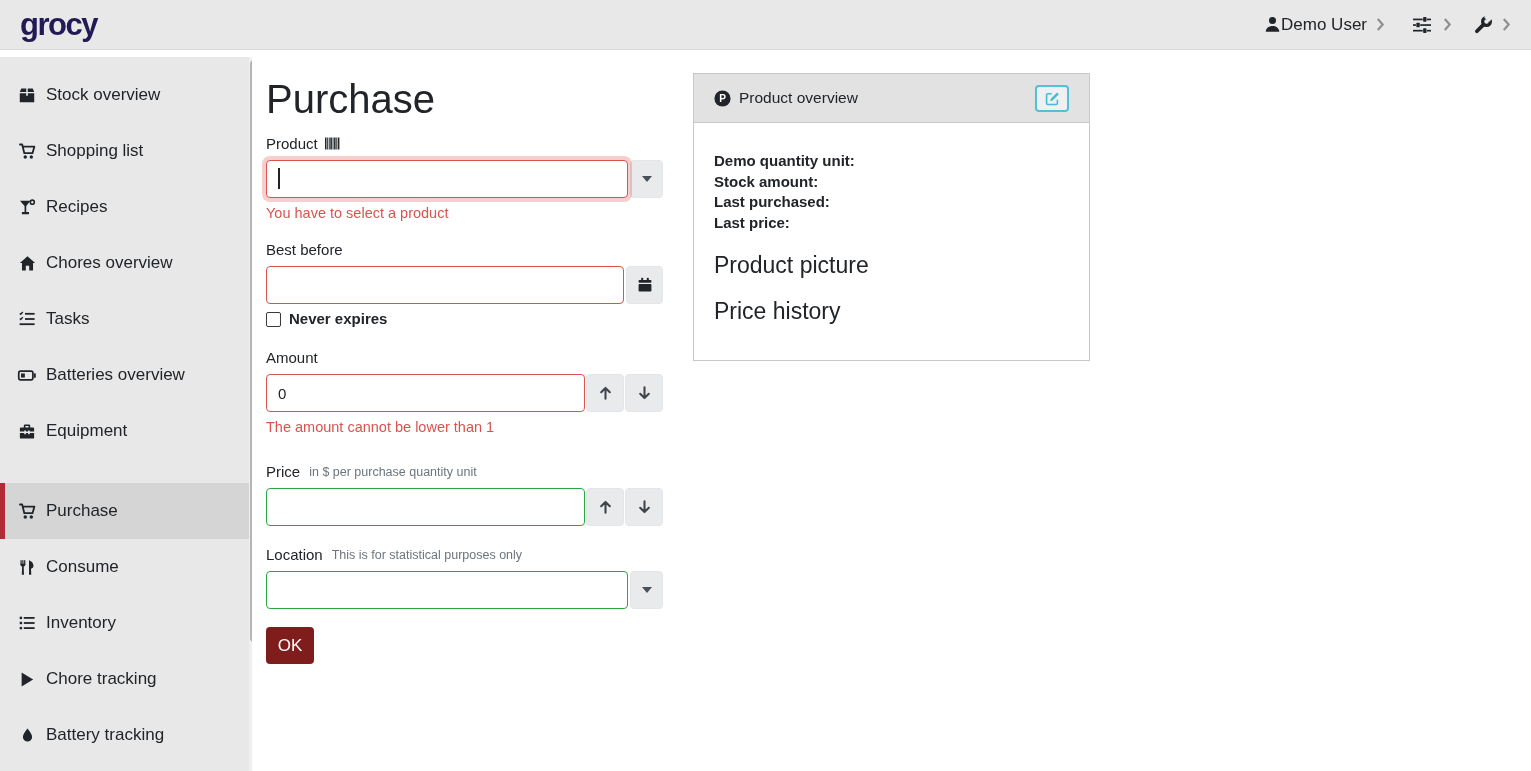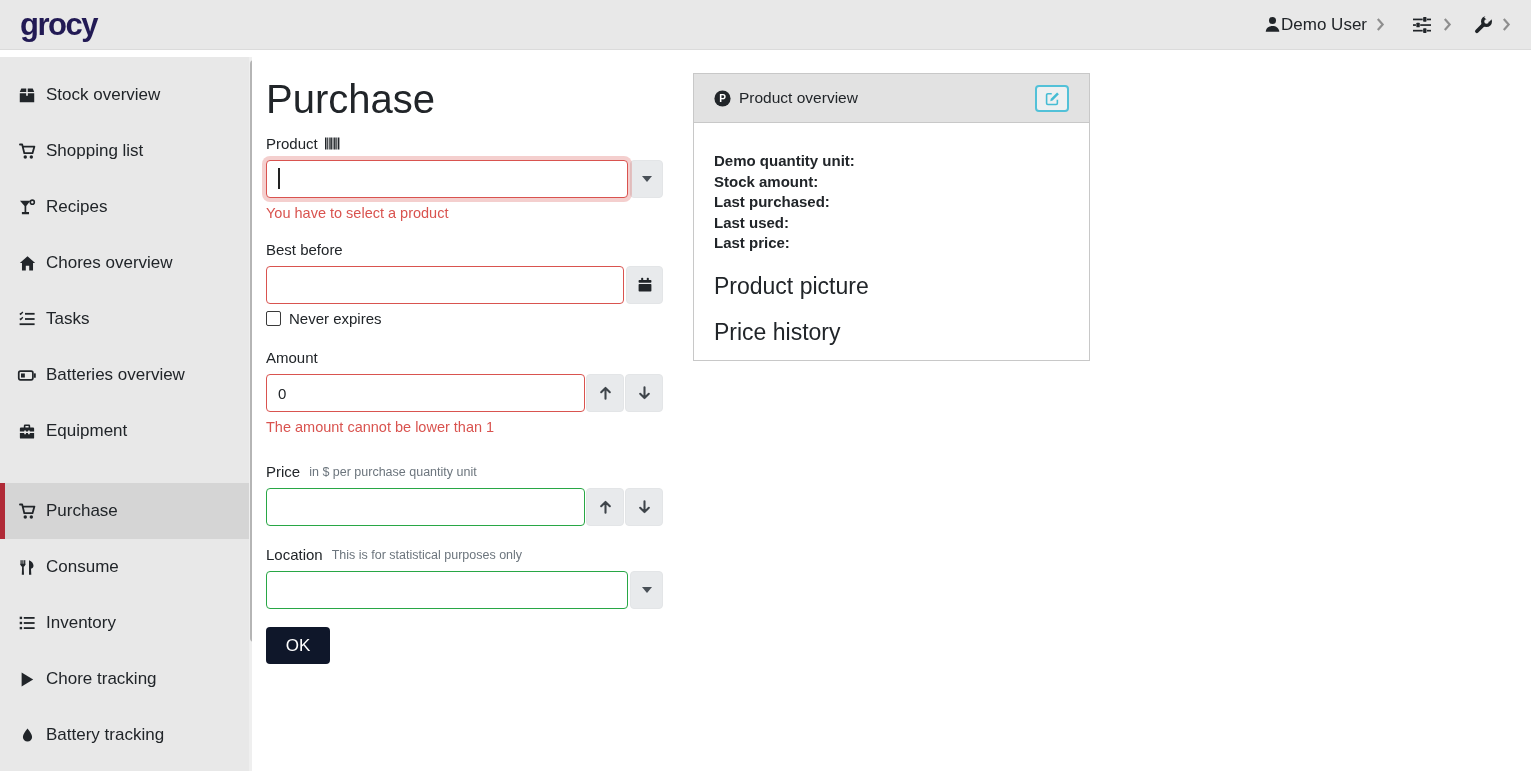--- a/index.html
+++ b/index.html
@@ -50,24 +50,24 @@
   input.is-valid   { border-color:#28a745; }
   input.focus-glow { box-shadow:0 0 0 4px rgba(217,83,79,.28); }
   .text-caret { position:absolute; left:12px; top:8px; width:1.5px; height:21px; background:#222; }
   .addon {
     width:37px; height:38px; margin-left:2px; background:#e8eaec; border:1px solid #e3e5e7;
     border-radius:4px; display:flex; align-items:center; justify-content:center;
     color:#3e444a; cursor:pointer; flex:none;
   }
   .addon.spin { width:38px; margin-left:1px; }
   .feedback { font-size:14.5px; color:#d9534f; margin-top:7px; }
-  .check-row { display:flex; align-items:center; gap:8px; margin-top:6px; font-size:15px; }
+  .check-row { display:flex; align-items:flex-end; gap:8px; margin-top:6px; font-size:15px;font-weight:bold; }
   .checkbox { width:15px; height:15px; border:1.5px solid #3a3a3a; border-radius:2px; background:#fff; cursor:pointer; flex:none; }
   .ok-btn {
-    margin-top:18px; width:64px; height:37px; background:#0f172a; color:#fff;
+    margin-top:18px; width:48px; height:37px; background:#7f1d1d; color:#fff;
     border:none; border-radius:4px; font-size:17px; font-family:"Liberation Sans",sans-serif; cursor:pointer;
   }
   
   .card {
     position:absolute; left:441px; top:16px; width:397px; height:288px;
     background:#fff; border:1px solid #c8c8c8;
   }
   .card-header {
     height:49px; background:#e2e2e2; border-bottom:1px solid #c8c8c8;
     display:flex; align-items:center; justify-content:space-between; padding:0 20px;
@@ -407,19 +407,18 @@
               <path fill="none" stroke="currentColor" stroke-width="1.7" d="M13.2 9.2v3.9a1.3 1.3 0 0 1-1.3 1.3H3a1.3 1.3 0 0 1-1.3-1.3V4.2A1.3 1.3 0 0 1 3 2.9h4.2"></path>
               <path fill="currentColor" d="M6.2 8.3 12.9 1.6l1.9 1.9L8.1 10.2l-2.5.6z"></path>
             </svg>
         </span>
       </div>
     </div>
     <div class="card-body">
       <div class="ov-line">Demo quantity unit:</div>
       <div class="ov-line">Stock amount:</div>
       <div class="ov-line">Last purchased:</div>
-      <div class="ov-line">Last used:</div>
       <div class="ov-line">Last price:</div>
       <div class="ov-heading">Product picture</div>
       <div class="ov-heading">Price history</div>
     </div>
   </div>
 </div>
 
 </body></html>

